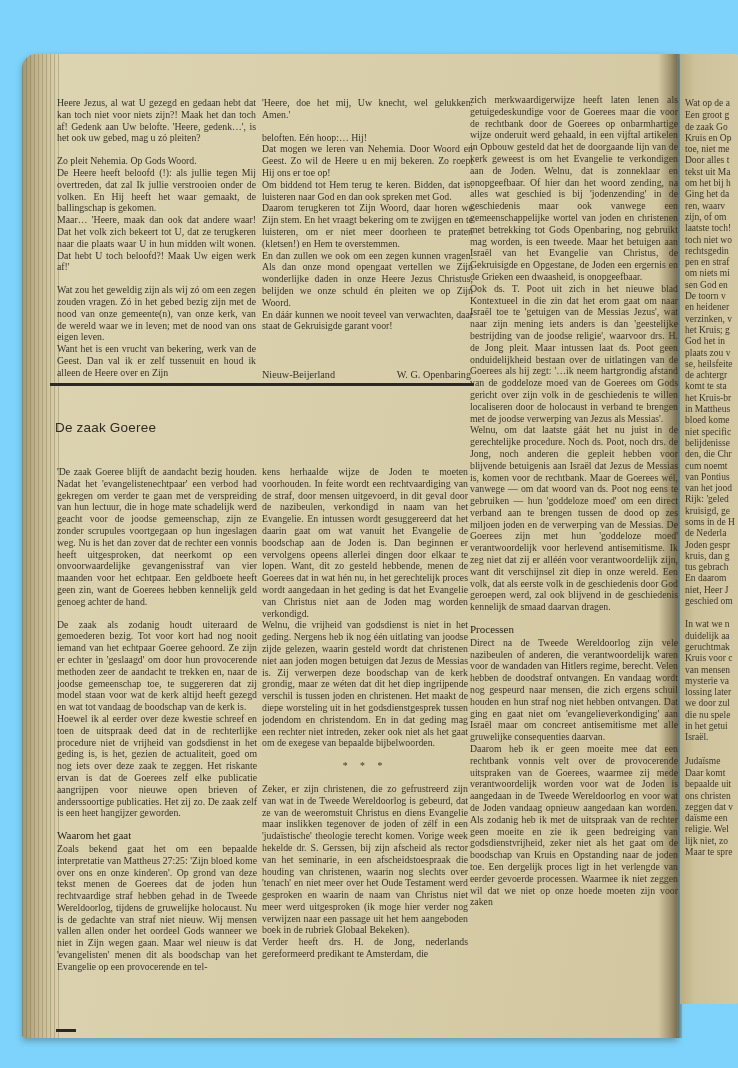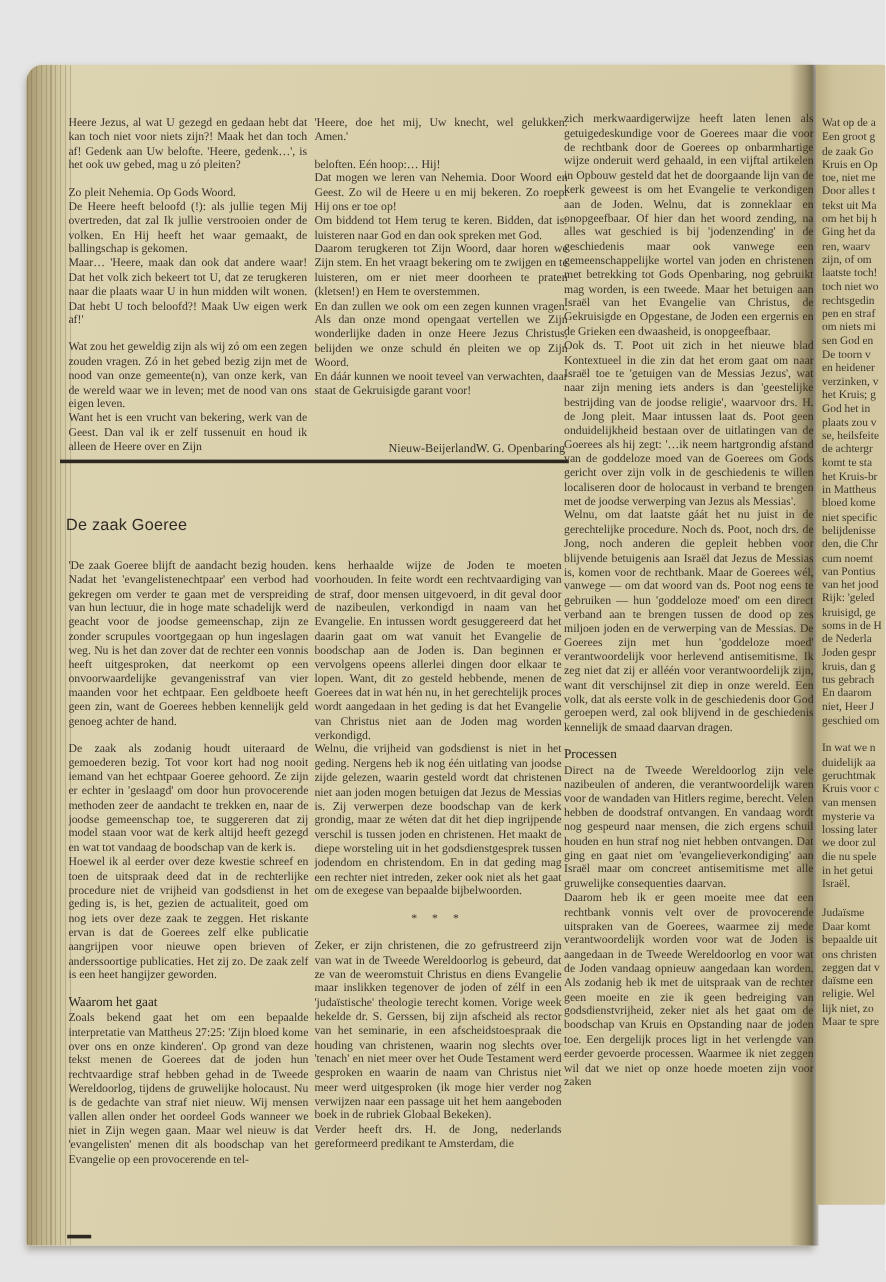--- a/index.html
+++ b/index.html
@@ -1,18 +1,18 @@
 <!DOCTYPE html>
 <html lang="nl"><head>
 <meta charset="utf-8">
 <style>
   html,body { margin:0; padding:0; }
   .canvas {
     position:relative; width:738px; height:1068px;
-    background:#e5e5e5; overflow:hidden;
+    background:#7dd3fc; overflow:hidden;
     font-family:"Liberation Serif","DejaVu Serif",serif;
   }
   
   .page {
     position:absolute; left:22px; top:54px; width:656px; height:984px;
     background:linear-gradient(100deg,#ddd4b2 0%,#d7cda8 55%,#d1c69f 100%);
     border-radius:14px 2px 2px 3px;
     box-shadow:0 3px 6px rgba(60,50,25,.35);
   }
   .edges {
@@ -21,21 +21,21 @@
     background-image:
       repeating-linear-gradient(90deg, rgba(110,95,60,.30) 0 1px, rgba(0,0,0,0) 1px 4px),
       linear-gradient(90deg,#a2946c 0%,#bfb38b 35%,#cfc59e 70%,rgba(215,205,168,0) 100%);
   }
   .txt {
     position:absolute; font-size:9.8px; line-height:11.8px; color:#37322a;
     text-align:justify; overflow:hidden;
   }
   .txt p { margin:0 0 11px 0; white-space:pre-line; }
   .subhead { font-weight:normal; font-size:11px; margin:0 0 1px 0; color:#27231c; }
-  .sig { position:absolute; left:0; right:2px; bottom:0; display:flex; justify-content:flex-end; font-size:10.2px; }
+  .sig { position:absolute; left:0; right:2px; bottom:0; display:flex; justify-content:space-between; font-size:10.2px; }
   .rule { position:absolute; background:#2c2720; }
   .kicker {
     position:absolute; font-family:"Liberation Sans","DejaVu Sans",sans-serif;
     font-size:13.5px; color:#2f2a23; letter-spacing:.2px;
   }
   .headline {
     position:absolute; margin:0; font-family:"Liberation Sans","DejaVu Sans",sans-serif;
     font-weight:bold; font-size:21px; color:#26221b; white-space:nowrap;
   }
   .headline span { display:inline-block; transform:scaleX(.88); transform-origin:left center; letter-spacing:-0.3px; }
@@ -82,21 +82,21 @@
 En dan zullen we ook om een zegen kunnen vragen. Als dan onze mond opengaat vertellen we Zijn wonderlijke daden in onze Heere Jezus Christus, belijden we onze schuld én pleiten we op Zijn Woord.
 En dáár kunnen we nooit teveel van verwachten, daar staat de Gekruisigde garant voor!</p>
     <div class="sig">
       <span>Nieuw-Beijerland</span>
       <span>W. G. Openbaring</span>
     </div>
   </div>
 
   <div class="rule" style="left:50px; top:383px; width:424px; height:3px;"></div>
 
-  <div class="kicker" style="left:55px; top:430px;">De zaak Goeree</div>
+  <div class="kicker" style="left:55px; top:420px;">De zaak Goeree</div>
 
 
   <div class="txt" style="left:57px; top:466px; width:200px; height:552px;">
     <p>'De zaak Goeree blijft de aandacht bezig houden. Nadat het 'evangelistenechtpaar' een verbod had gekregen om verder te gaan met de verspreiding van hun lectuur, die in hoge mate schadelijk werd geacht voor de joodse gemeenschap, zijn ze zonder scrupules voortgegaan op hun ingeslagen weg. Nu is het dan zover dat de rechter een vonnis heeft uitgesproken, dat neerkomt op een onvoorwaardelijke gevangenisstraf van vier maanden voor het echtpaar. Een geldboete heeft geen zin, want de Goerees hebben kennelijk geld genoeg achter de hand.</p>
     <p>De zaak als zodanig houdt uiteraard de gemoederen bezig. Tot voor kort had nog nooit iemand van het echtpaar Goeree gehoord. Ze zijn er echter in 'geslaagd' om door hun provocerende methoden zeer de aandacht te trekken en, naar de joodse gemeenschap toe, te suggereren dat zij model staan voor wat de kerk altijd heeft gezegd en wat tot vandaag de boodschap van de kerk is.
 Hoewel ik al eerder over deze kwestie schreef en toen de uitspraak deed dat in de rechterlijke procedure niet de vrijheid van godsdienst in het geding is, is het, gezien de actualiteit, goed om nog iets over deze zaak te zeggen. Het riskante ervan is dat de Goerees zelf elke publicatie aangrijpen voor nieuwe open brieven of anderssoortige publicaties. Het zij zo. De zaak zelf is een heet hangijzer geworden.</p>
     <div class="subhead">Waarom het gaat</div>
     <p>Zoals bekend gaat het om een bepaalde interpretatie van Mattheus 27:25: 'Zijn bloed kome over ons en onze kinderen'. Op grond van deze tekst menen de Goerees dat de joden hun rechtvaardige straf hebben gehad in de Tweede Wereldoorlog, tijdens de gruwelijke holocaust. Nu is de gedachte van straf niet nieuw. Wij mensen vallen allen onder het oordeel Gods wanneer we niet in Zijn wegen gaan. Maar wel nieuw is dat 'evangelisten' menen dit als boodschap van het Evangelie op een provocerende en tel-</p>
   </div>
 

